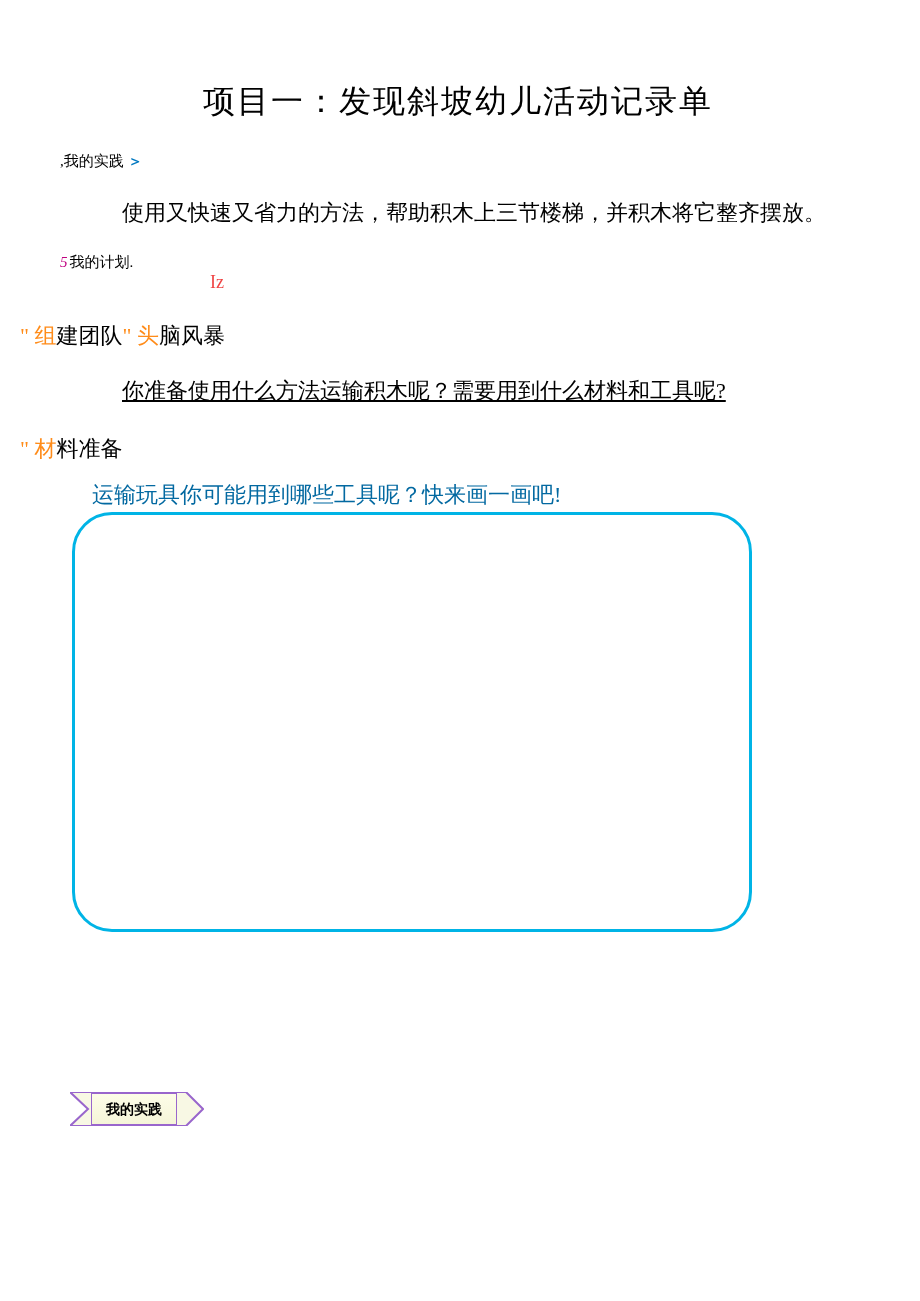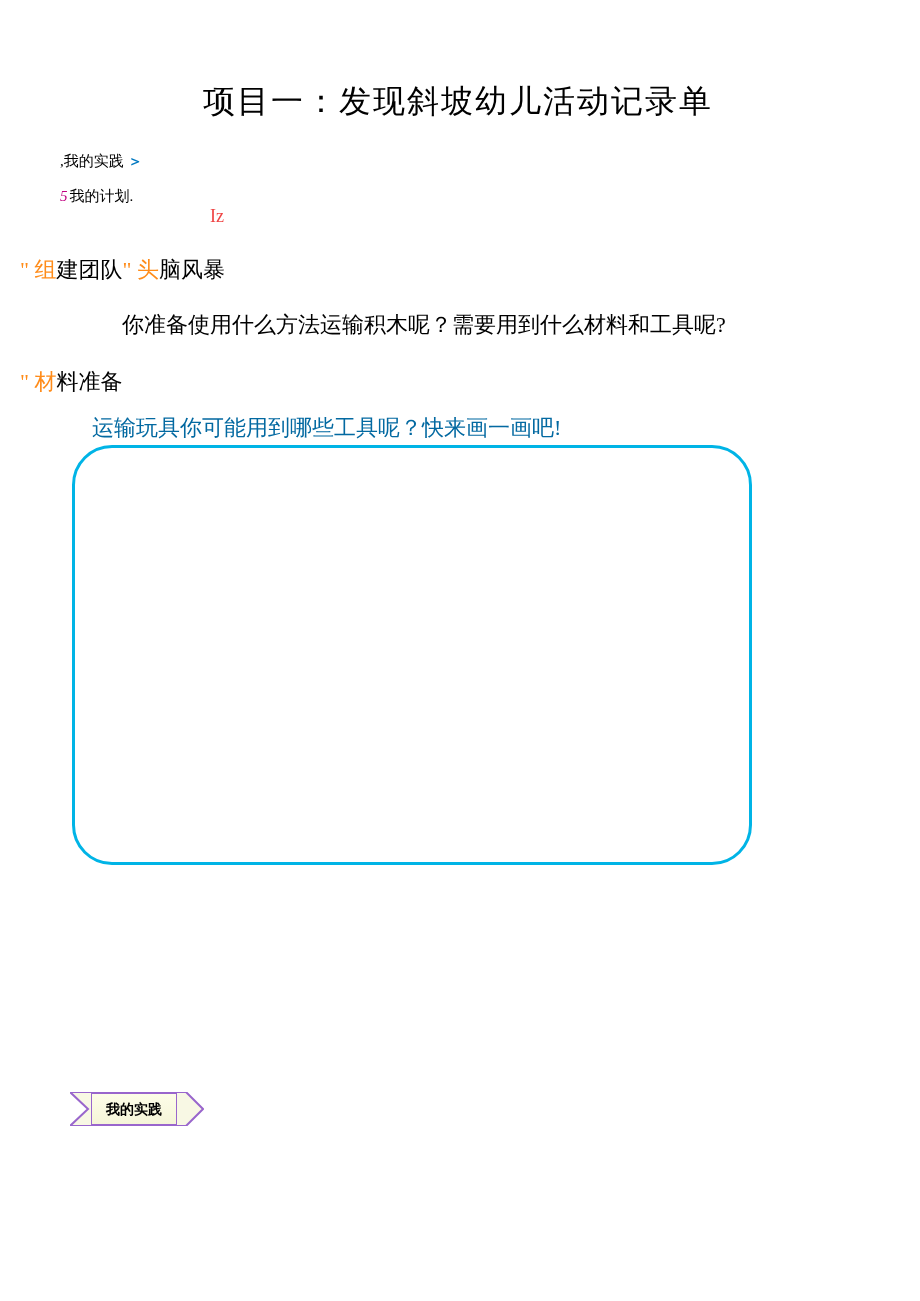--- a/index.html
+++ b/index.html
@@ -61,20 +61,21 @@
     margin: 28px 0 16px -40px;
   }
   .orange-heading .oq { color: #ff8c1a; }
   .orange-heading .ot { color: #ff8c1a; }
   .orange-heading .blk { color: #000; margin-top: 44px; }
   .prompt-text {
     font-size: 22px;
     color: #000;
     line-height: 2.2;
     margin: 12px 0 12px 62px;
+    text-decoration: underline;
   }
   .prep-heading {
     font-size: 22px;
     color: #000;
     margin: 18px 0 16px -40px;
   }
   .prep-heading .oq { color: #ff8c1a; }
   .prep-heading .ot { color: #ff8c1a; }
   .prompt2 {
     font-size: 22px;
@@ -123,20 +124,21 @@
 <body>
 
 <div class="page">
 
   <div class="title">项目一：发现斜坡幼儿活动记录单</div>
 
   <div class="section-task-label">
     <span class="comma">,</span><span>我的实践</span><span class="gt">＞</span>
   </div>
 
+  <div class="task-text">使用又快速又省力的方法，帮助积木上三节楼梯，并积木将它整齐摆放。</div>
 
   <div class="plan-label">
     <span class="num5">5</span><span>我的计划.</span>
   </div>
 
   <div class="iz">Iz</div>
 
   <div class="orange-heading">
     <span class="oq">" </span><span class="ot">组</span><span class="blk">建团队</span><span class="oq">" </span><span class="ot">头</span><span class="blk">脑风暴</span>
   </div>

